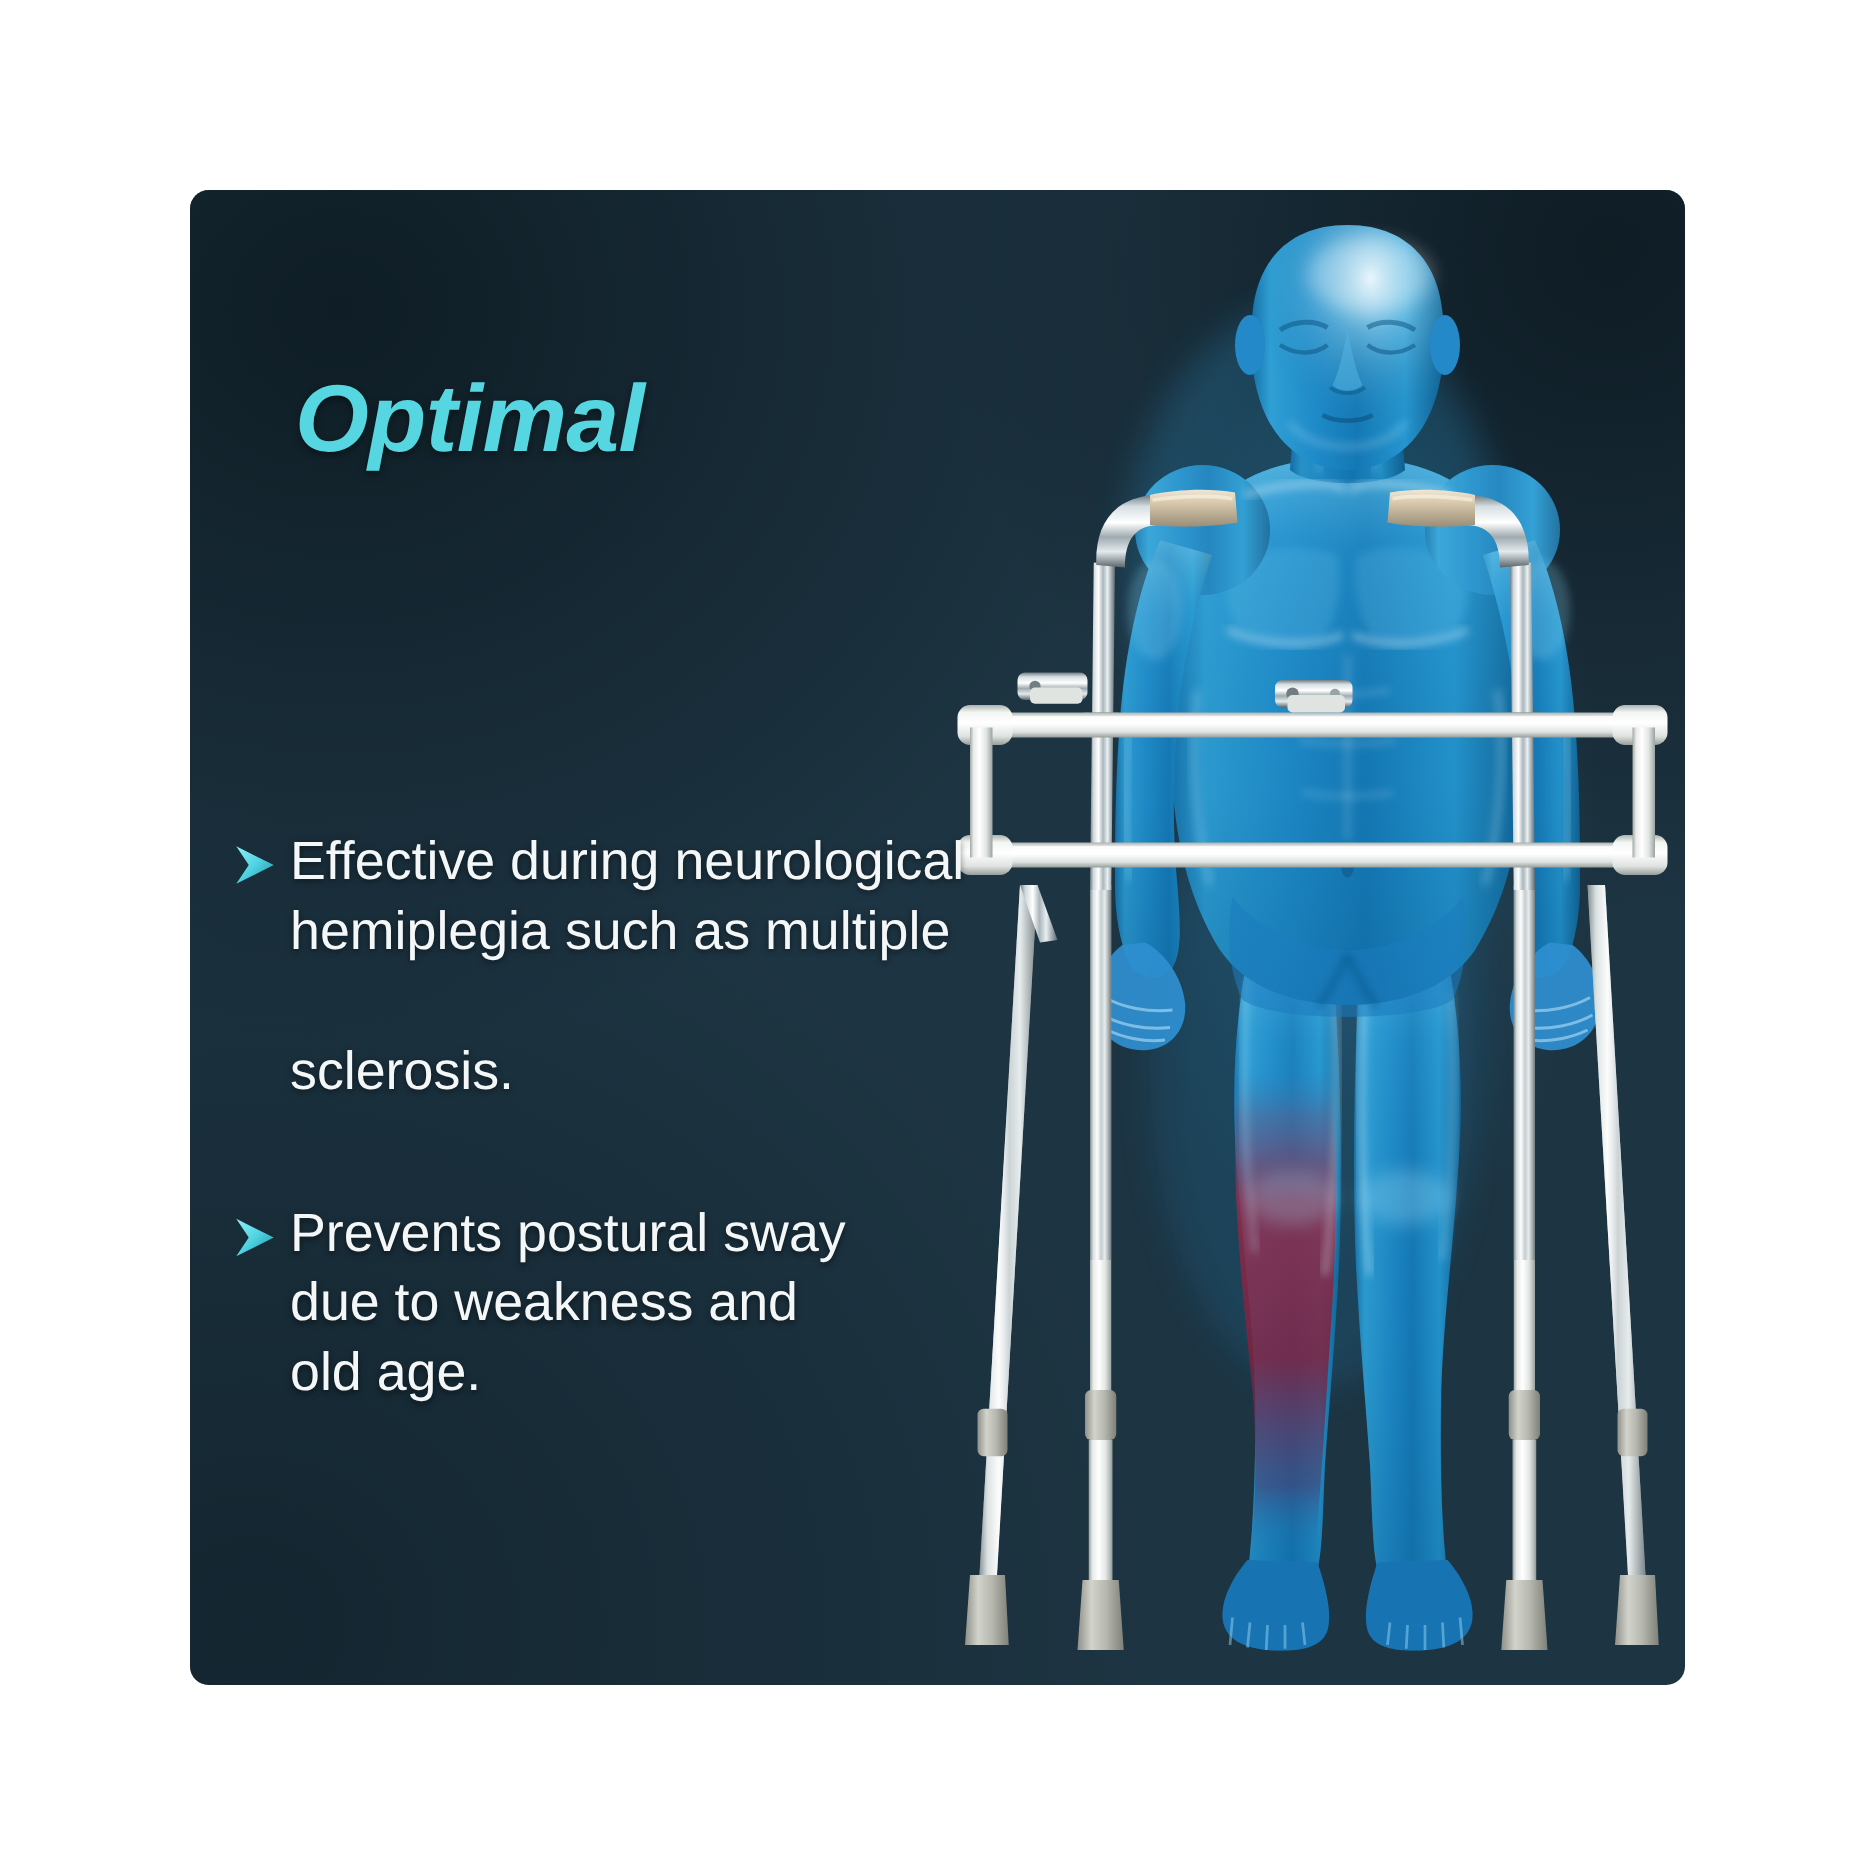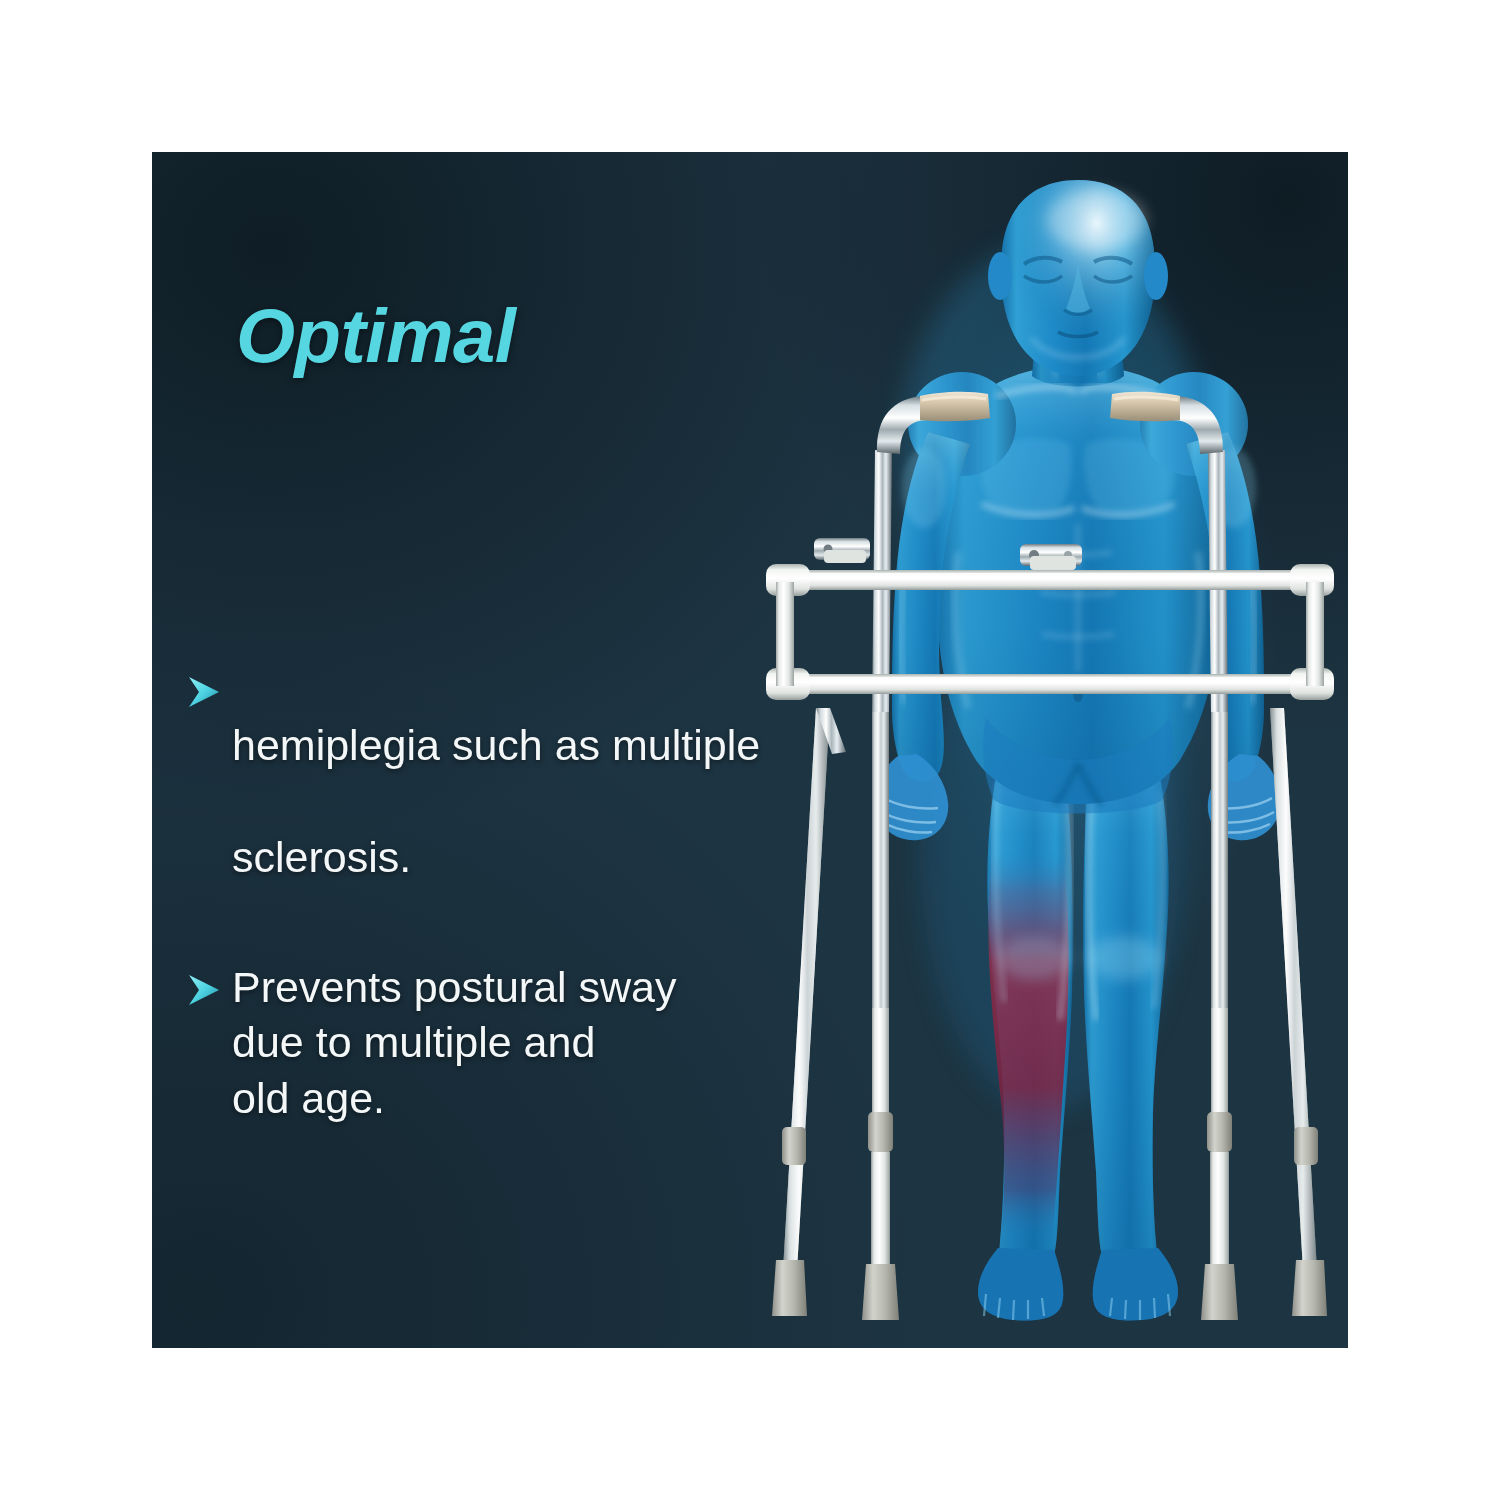--- a/index.html
+++ b/index.html
@@ -26,20 +26,21 @@
     left: 152px;
     top: 152px;
     width: 1196px;
     height: 1196px;
     overflow: hidden;
     background:
       radial-gradient(120% 120% at 78% 62%, rgba(41,95,118,0.95) 0%, rgba(33,74,93,0.55) 38%, rgba(22,44,55,0.0) 72%),
       linear-gradient(152deg, #16262e 0%, #1c323d 28%, #234152 58%, #1d3modify 100%),
       linear-gradient(152deg, #15252d 0%, #1d3543 30%, #234553 62%, #1a3040 100%);
     background-color: #1d3442;
+    border-radius: 15px;
   }
   
   #panel::after {
     content: "";
     position: absolute;
     inset: 0;
     background:
       radial-gradient(100% 90% at 10% 8%,  rgba(10,22,28,0.75) 0%, rgba(10,22,28,0.0) 55%),
       radial-gradient(90% 90% at 95% 4%,   rgba(8,18,24,0.70) 0%, rgba(8,18,24,0.0) 50%),
       radial-gradient(110% 100% at 4% 96%, rgba(12,26,33,0.55) 0%, rgba(12,26,33,0.0) 55%);
@@ -488,21 +489,21 @@
               <linearGradient id="arrG1" x1="0" y1="0" x2="1" y2="1">
                 <stop offset="0" stop-color="#8ff0f6"></stop>
                 <stop offset="0.5" stop-color="#4fd3e2"></stop>
                 <stop offset="1" stop-color="#1f8fa6"></stop>
               </linearGradient>
             </defs>
             <path d="M4 2 L34 17 L4 32 L14 17 Z" fill="url(#arrG1)"></path>
           </svg>
         </span>
         <span class="bullet-text">
-          <br>
+          <span>Effective during neurological</span><br>
           <span>hemiplegia such as multiple</span><br>
           <br>
           <span>sclerosis.</span>
         </span>
       </div>
 
       <div class="bullet">
         <span class="bullet-arrow">
           <svg width="38" height="34" viewBox="0 0 38 34" aria-hidden="true">
             <defs>
@@ -510,21 +511,21 @@
                 <stop offset="0" stop-color="#8ff0f6"></stop>
                 <stop offset="0.5" stop-color="#4fd3e2"></stop>
                 <stop offset="1" stop-color="#1f8fa6"></stop>
               </linearGradient>
             </defs>
             <path d="M4 2 L34 17 L4 32 L14 17 Z" fill="url(#arrG2)"></path>
           </svg>
         </span>
         <span class="bullet-text">
           <span>Prevents postural sway</span><br>
-          <span>due to multiple and</span><br>
+          <span>due to weakness and</span><br>
           <span>old age.</span>
         </span>
       </div>
 
     </div>
 
   </div>
 </div>
 
 </body></html>

